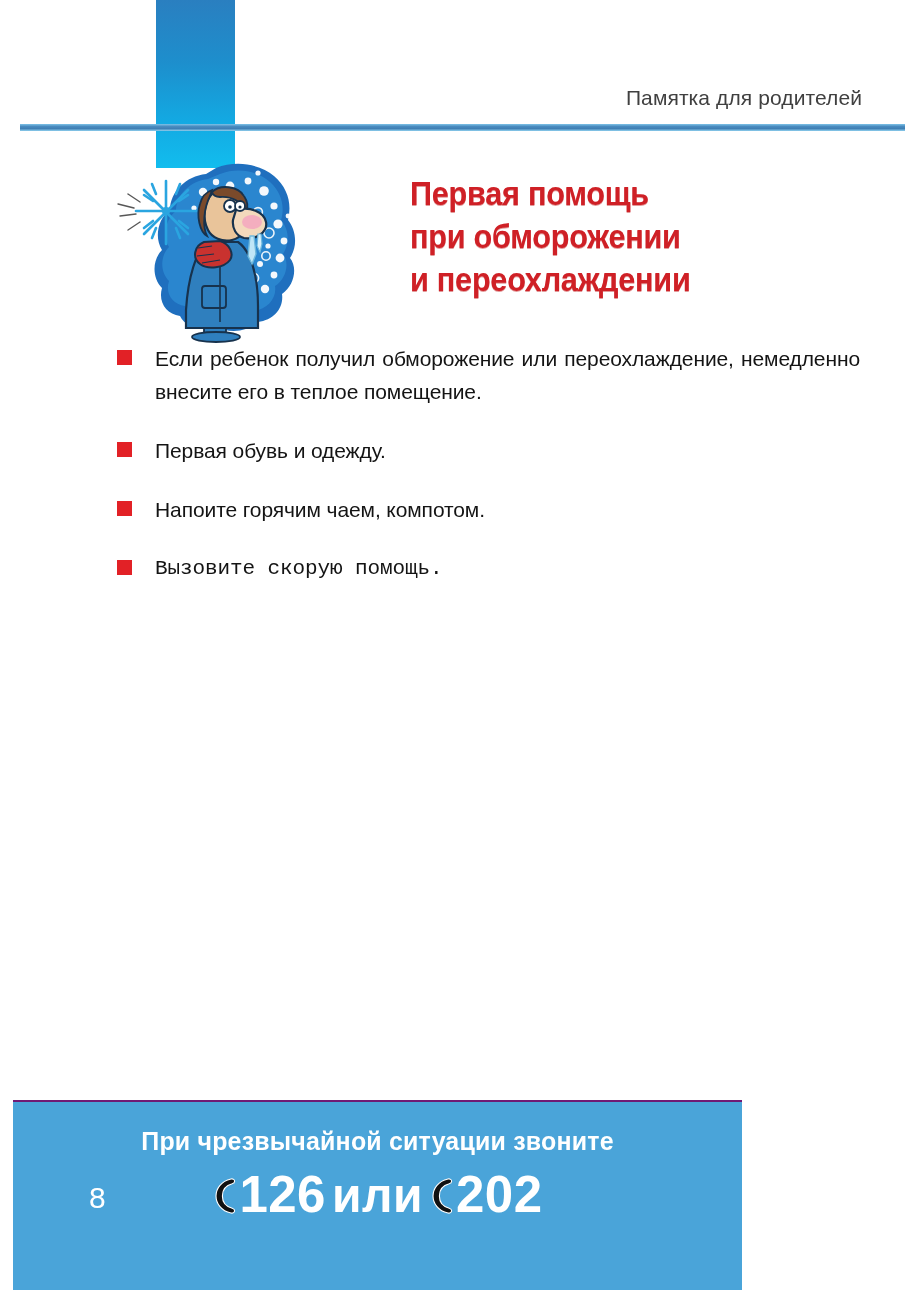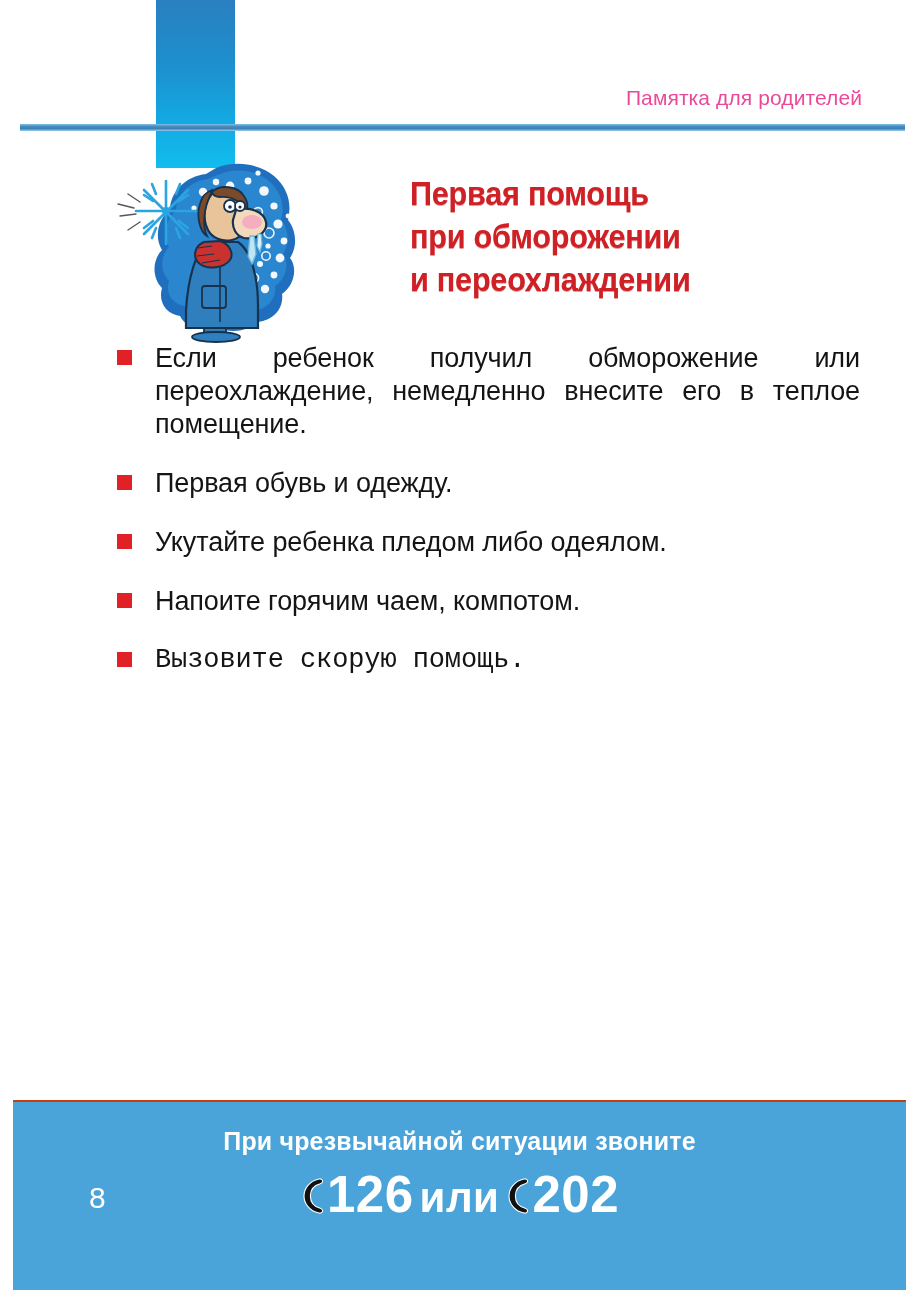--- a/index.html
+++ b/index.html
@@ -33,21 +33,21 @@
     top: 124px;
     width: 885px;
     height: 7px;
     background: linear-gradient(to bottom, #7ec3e8 0%, #4a8cc0 35%, #3f7fb4 65%, #8fd0ef 100%);
   }
   .kicker {
     position: absolute;
     right: 57px;
     top: 86px;
     font-size: 21px;
-    color: #ec4899;
+    color: #404040;
     letter-spacing: 0.1px;
     white-space: nowrap;
   }
 
   
   .title {
     position: absolute;
     left: 410px;
     top: 172px;
     width: 470px;
@@ -87,37 +87,37 @@
   .item:last-child { margin-bottom: 0; font-family: Liberation Mono, monospace; }
   .bullet {
     position: absolute;
     left: 2px;
     top: 8px;
     width: 15px;
     height: 15px;
     background: #e22126;
   }
   .txt {
-    font-size: 27px;
+    font-size: 21px;
     line-height: 33px;
     color: #141414;
     text-align: justify;
     letter-spacing: -0.1px;
   }
   .txt.nojust { text-align: left; }
 
   
   .footer {
     position: absolute;
     left: 13px;
     top: 1100px;
-    width: 893px;
+    width: 729px;
     height: 188px;
     background: #4aa4d9;
-    border-top: 2px solid #c2410c;
+    border-top: 2px solid #701a75;
   }
   .footer-title {
     position: absolute;
     left: 0;
     right: 0;
     top: 24px;
     text-align: center;
     color: #ffffff;
     font-size: 26px;
     font-weight: bold;
@@ -129,21 +129,21 @@
     left: 0;
     right: 0;
     top: 63px;
     text-align: center;
     color: #ffffff;
     font-size: 51px;
     font-weight: bold;
     letter-spacing: 0.5px;
     white-space: nowrap;
   }
-  .footer-numbers .sep { font-size: 42px; padding: 0 6px; }
+  .footer-numbers .sep { font-size: 48px; padding: 0 6px; }
   .phone-glyph {
     display: inline-block;
     vertical-align: -4px;
     margin-right: 1px;
   }
   .phone-glyph svg { display: block; }
   .pageno {
     position: absolute;
     left: 76px;
     top: 79px;
@@ -274,24 +274,20 @@
     <div class="item">
       <span class="bullet"></span>
       <div class="txt">Если ребенок получил обморожение или переохлаждение, немедленно внесите его в теплое помещение.</div>
     </div>
     <div class="item">
       <span class="bullet"></span>
       <div class="txt nojust">Первая обувь и одежду.</div>
     </div>
     <div class="item">
       <span class="bullet"></span>
-      <div class="txt nojust">Укутайте ребенка пледом либо одеялом.</div>
-    </div>
-    <div class="item">
-      <span class="bullet"></span>
       <div class="txt nojust">Напоите горячим чаем, компотом.</div>
     </div>
     <div class="item">
       <span class="bullet"></span>
       <div class="txt nojust">Вызовите скорую помощь.</div>
     </div>
   </div>
 
   <div class="footer">
     <div class="footer-title">При чрезвычайной ситуации звоните</div>

